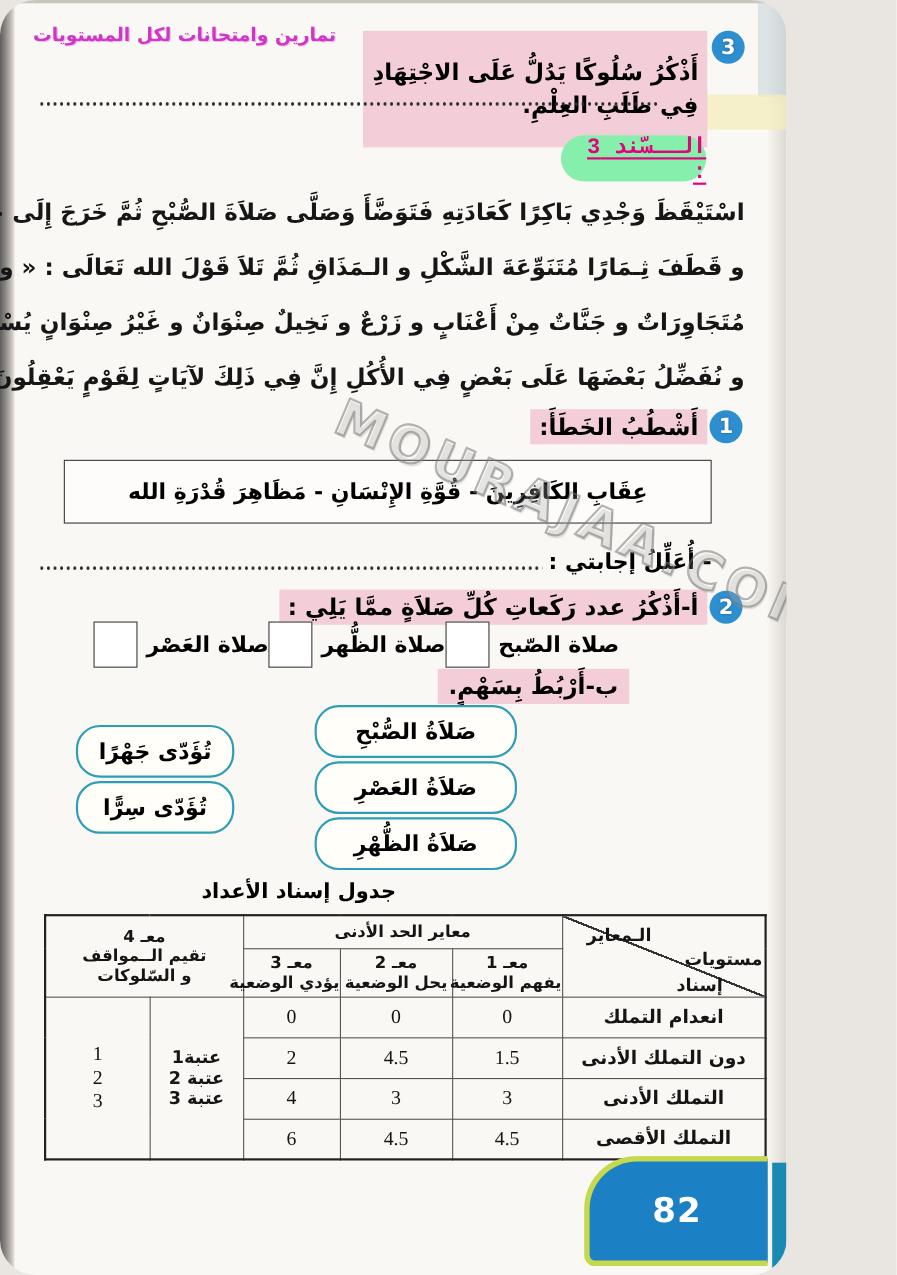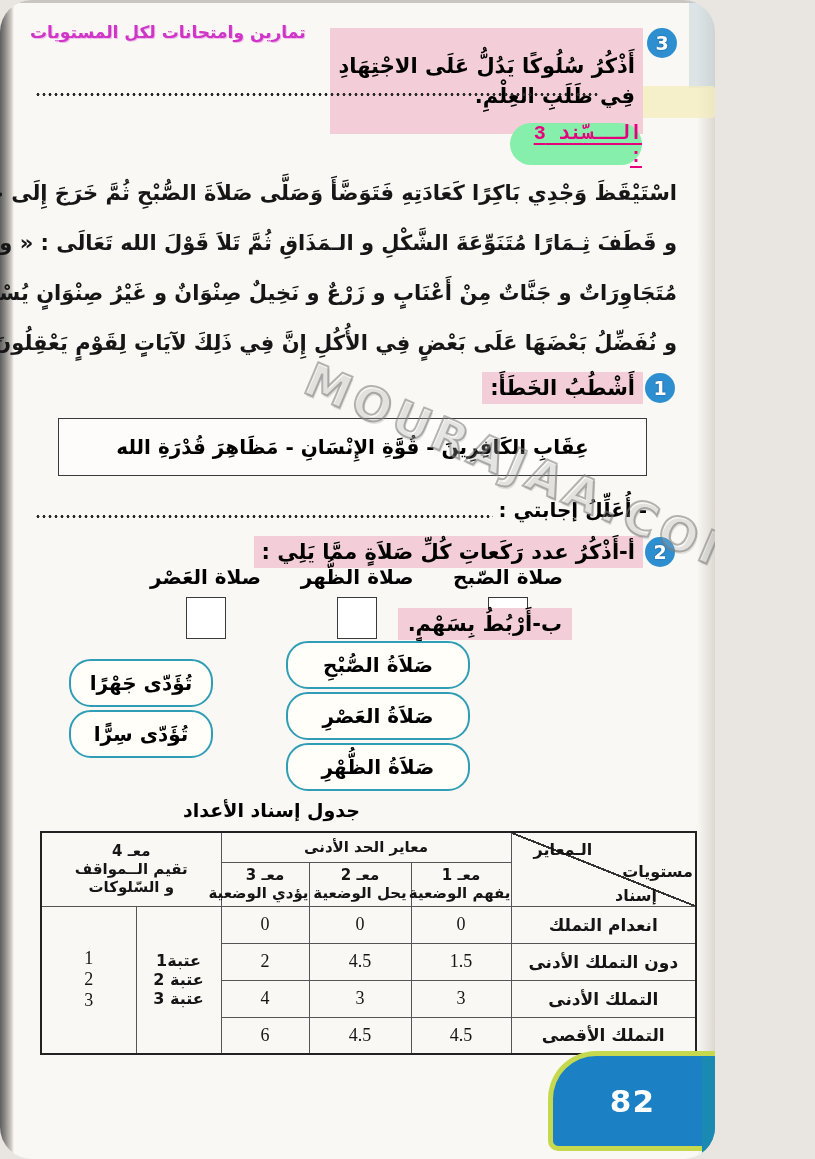--- a/index.html
+++ b/index.html
@@ -52,21 +52,21 @@
   .q1justify{position:absolute;top:498px;right:68px;left:35px;direction:rtl;display:flex;align-items:center;gap:6px;}
   .q1justify .lbl{font-size:20px;font-weight:600;white-space:nowrap;}
   .q1justify .dots{flex:1;height:5px;background-image:radial-gradient(circle,#2b2b2b 1.4px,transparent 1.6px);
     background-size:6px 5px;background-repeat:repeat-x;margin-top:12px;}
 
   .q2head{position:absolute;top:536px;right:40px;direction:rtl;display:flex;align-items:center;gap:2px;}
   .q2head .txt{font-size:21px;font-weight:700;padding:4px 8px;}
 
   .checkrow{position:absolute;top:565px;right:152px;left:150px;direction:rtl;display:flex;
     justify-content:space-between;align-items:center;}
-  .checkitem{display:flex;align-items:center;gap:8px;direction:rtl;flex-direction:column;}
+  .checkitem{display:flex;align-items:center;gap:8px;direction:rtl;}
   .checkitem .lbl{font-size:20px;font-weight:600;white-space:nowrap;}
   .cbox{width:38px;height:40px;border:1.7px solid #3a3a3a;background:#fff;}
 
   .q2bhead{position:absolute;top:612px;right:143px;direction:rtl;}
   .q2bhead .txt{font-size:21px;font-weight:700;padding:4px 10px;}
 
   .pill{position:absolute;border:2.4px solid #2f9db5;border-radius:22px;background:#fffef9;
     display:flex;align-items:center;justify-content:center;font-weight:700;font-size:20px;direction:rtl;}
   .p-sobh{right:245px;top:641px;width:180px;height:44px;}
   .p-asr {right:245px;top:692px;width:180px;height:44px;}
@@ -96,21 +96,21 @@
   .stack{height:100%;display:flex;flex-direction:column;}
   .stack span{flex:1;display:flex;align-items:center;justify-content:center;
     font-size:16px;font-weight:600;}
   .numstack span{font-family:"Liberation Serif","DejaVu Serif",serif;font-weight:400;font-size:18px;}
 
   .watermark{position:absolute;top:352px;left:318px;width:470px;transform:rotate(23deg);
     transform-origin:left top;font-size:46px;font-weight:bold;letter-spacing:5px;
     color:rgba(255,255,255,.05);-webkit-text-stroke:2px rgba(120,120,120,.55);
     text-shadow:2px 2px 0 rgba(150,150,150,.25);font-family:"DejaVu Sans",sans-serif;pointer-events:none;}
 
-  .pagenum{position:absolute;right:0;bottom:8px;width:162px;height:90px;background:#1b80c4;
+  .pagenum{position:absolute;right:17px;bottom:8px;width:162px;height:90px;background:#1b80c4;
     border:5px solid #c6d94e;border-right:none;border-radius:48px 0 0 10px;
     display:flex;align-items:center;justify-content:flex-start;padding-right:0;}
   .pagenum span{color:#fff;font-weight:bold;font-size:31px;margin-right:60px;margin-left:auto;
     letter-spacing:1px;}
   .teal-sliver{position:absolute;right:0;bottom:0;width:13px;height:102px;background:#1a8ab2;}
 </style>
 </head>
 <body>
 
 <div class="page">

